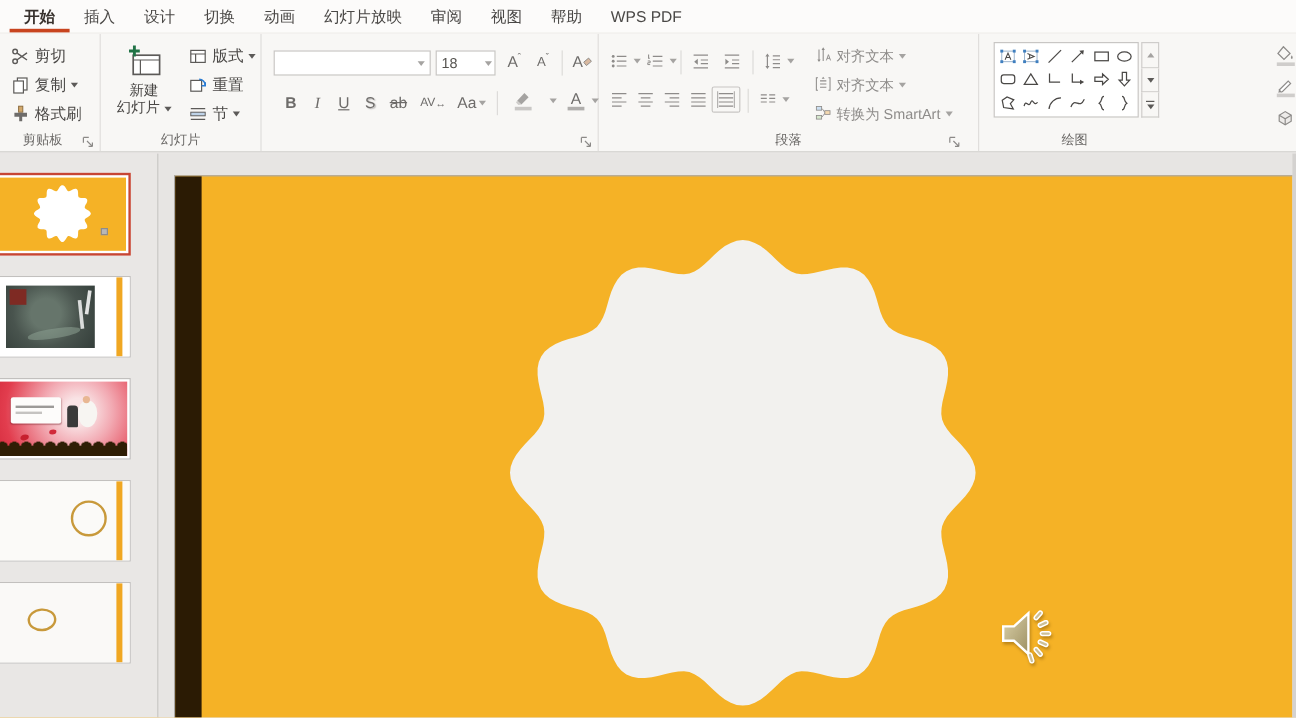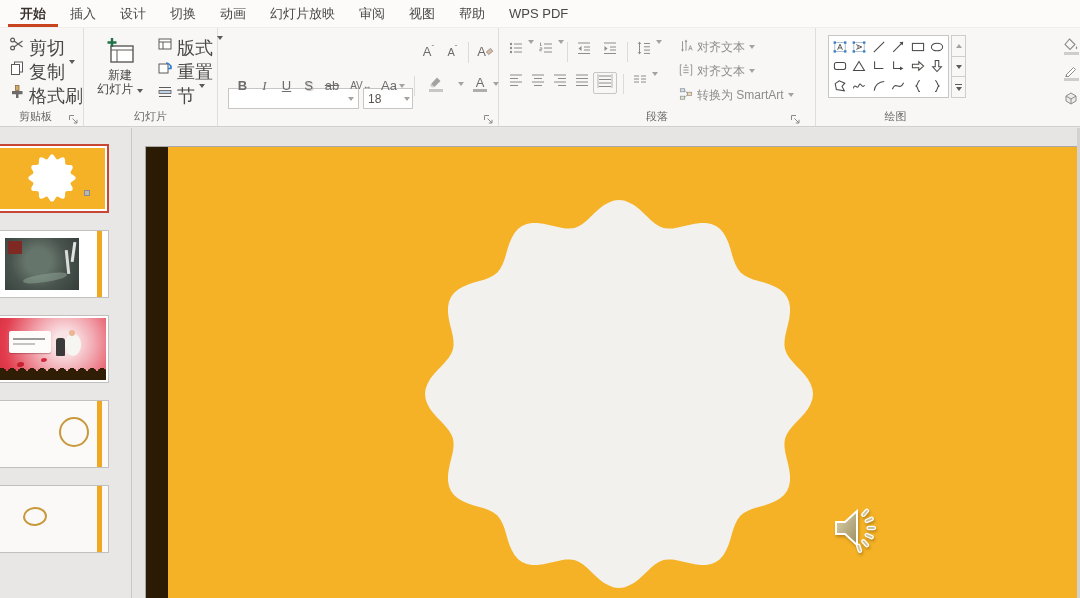--- a/index.html
+++ b/index.html
@@ -17,34 +17,34 @@
             border-bottom:1px solid #D2D0CE; z-index:4; }
   .rgroup { position:absolute; top:0; height:98px; border-right:1px solid #E0DEDC; }
   .glabel { position:absolute; left:0; right:0; bottom:2px; text-align:center; font-size:11px; color:#6A6866; }
   .launcher { position:absolute; right:4px; bottom:4px; width:11px; height:11px; cursor:pointer; }
   .g-clip  { left:0;    width:84px;  }
   .g-slides{ left:84px; width:134px; }
   .g-font  { left:218px;width:281px; }
   .g-para  { left:499px;width:317px; }
   .g-draw  { left:816px;width:264px; border-right:none; }
 
-  .sbtn { position:absolute; height:22px; display:flex; align-items:flex-start; gap:4px; font-size:18px;
+  .sbtn { position:absolute; height:22px; display:flex; align-items:center; gap:4px; font-size:13px;
           color:#4A4846; padding:0 3px; cursor:pointer; border-radius:2px; white-space:nowrap; }
   .sbtn .ic { width:16px; height:16px; flex:0 0 16px; display:flex; align-items:center; justify-content:center; }
   .car { width:0; height:0; border-left:3.5px solid transparent; border-right:3.5px solid transparent;
          border-top:4px solid #5C5A58; display:inline-block; }
   .car.dis { border-top-color:#A5A3A1; }
 
   .bigbtn { position:absolute; top:4px; width:60px; height:88px; display:flex; flex-direction:column;
             align-items:center; cursor:pointer; border-radius:2px; }
   .bigbtn .bicon { margin-top:4px; width:32px; height:32px; }
   .bigbtn .blabel { font-size:12px; color:#4A4846; line-height:14px; text-align:center; }
 
   
-  .combo { position:absolute; height:21px; background:#fff; border:1px solid #C8C6C4; display:flex; align-items:center;margin-top:46px; }
+  .combo { position:absolute; height:21px; background:#fff; border:1px solid #C8C6C4; display:flex; align-items:center; }
   .combo input { border:none; outline:none; width:100%; height:100%; font-size:12px; color:#55534F; padding:0 4px;
                  background:transparent; font-family:"Liberation Sans",sans-serif; }
   .combo .drop { width:15px; height:100%; display:flex; align-items:center; justify-content:center; cursor:pointer; }
   .fbtn { position:absolute; top:46px; width:21px; height:23px; display:flex; align-items:center; justify-content:center;
           font-size:13px; color:#6E6C6A; cursor:pointer; border-radius:2px; }
   .vsep { position:absolute; width:1px; background:#DDDBD9; }
 
   
   .pbtn { position:absolute; height:20px; display:flex; align-items:center; gap:4px; font-size:12px;
           color:#8E8C8A; cursor:pointer; white-space:nowrap; }

